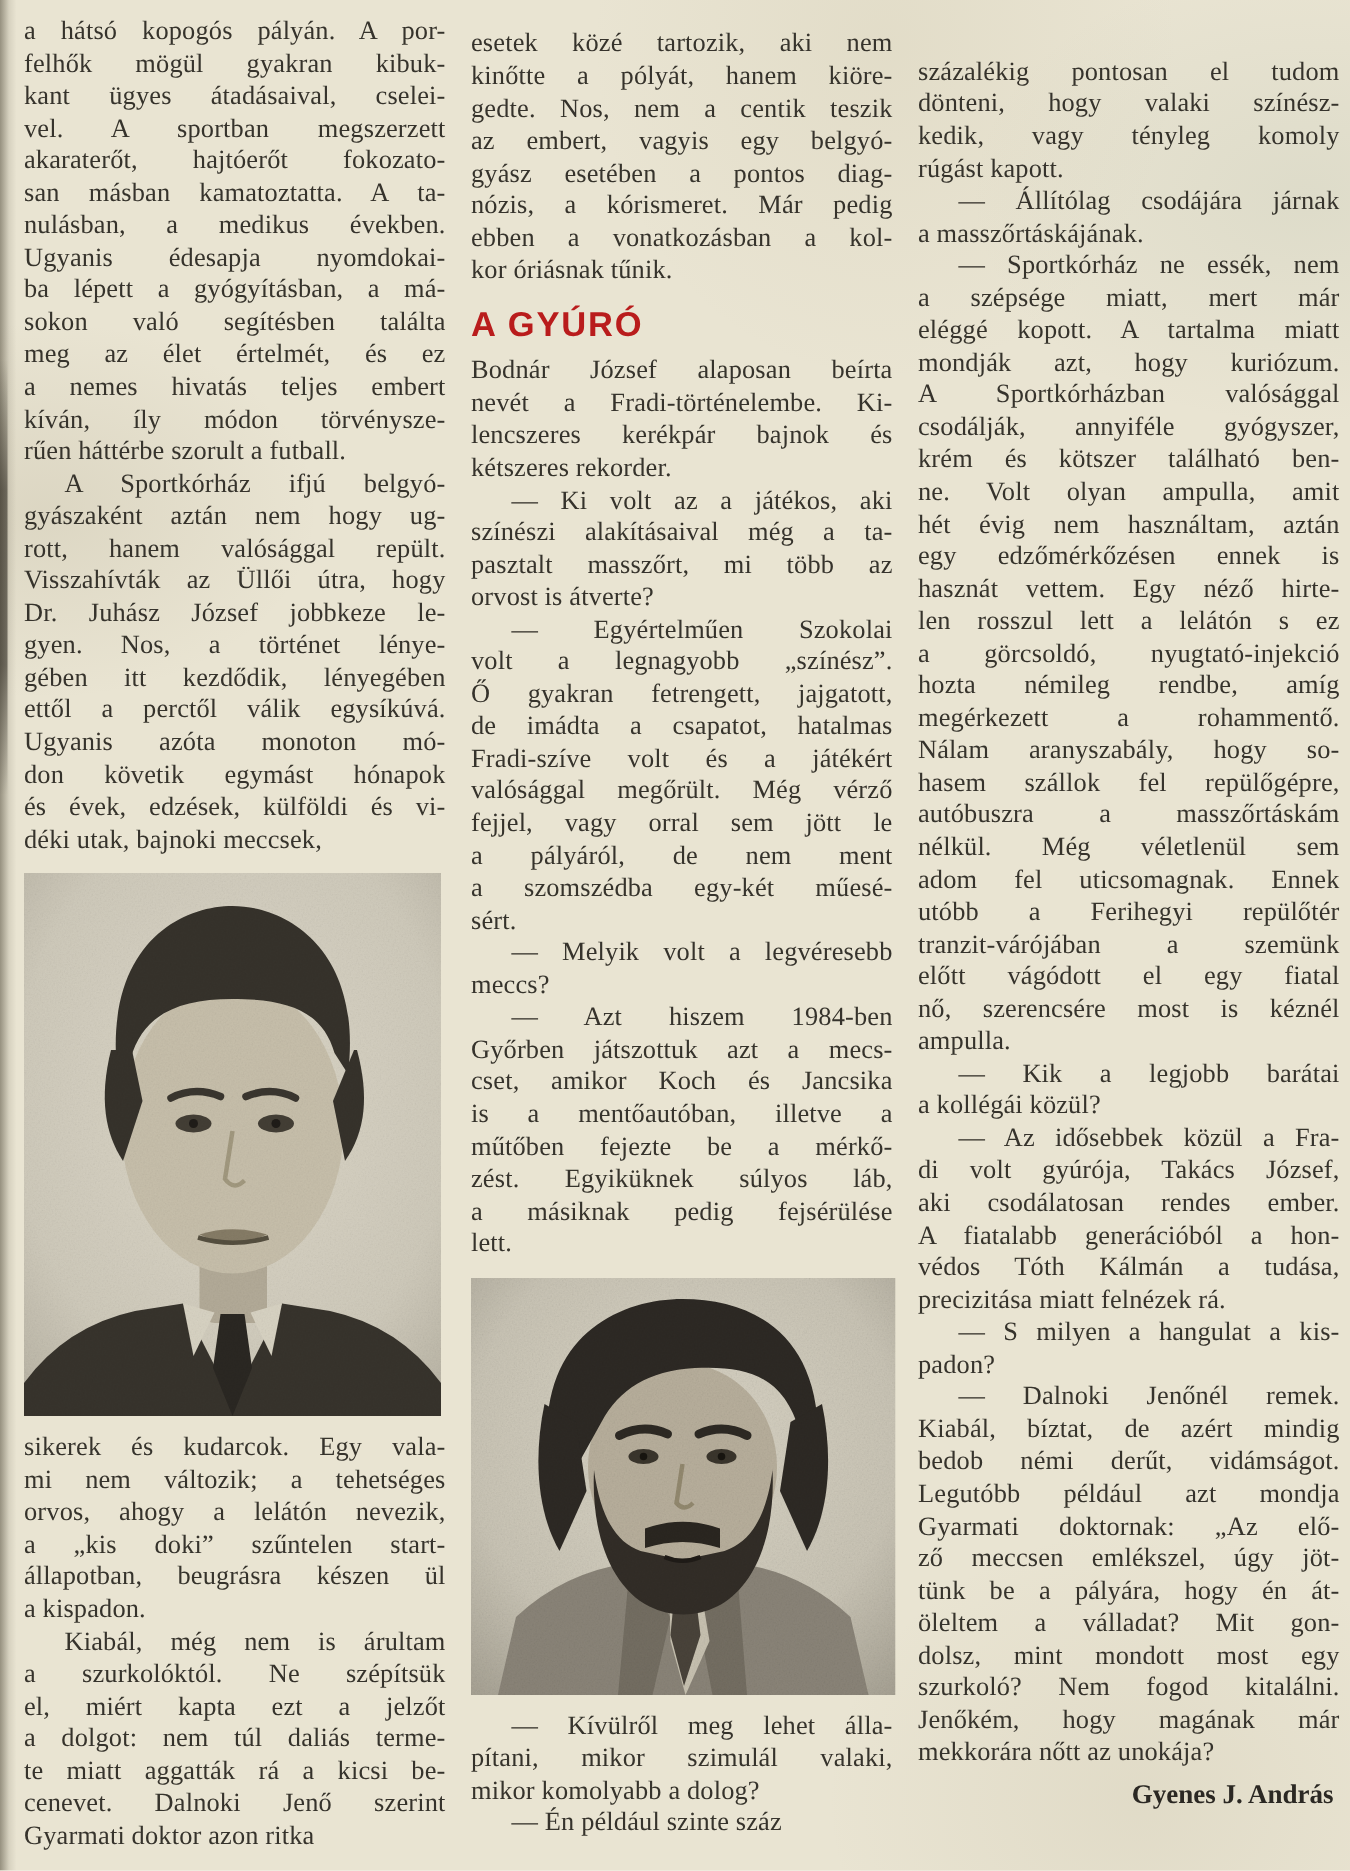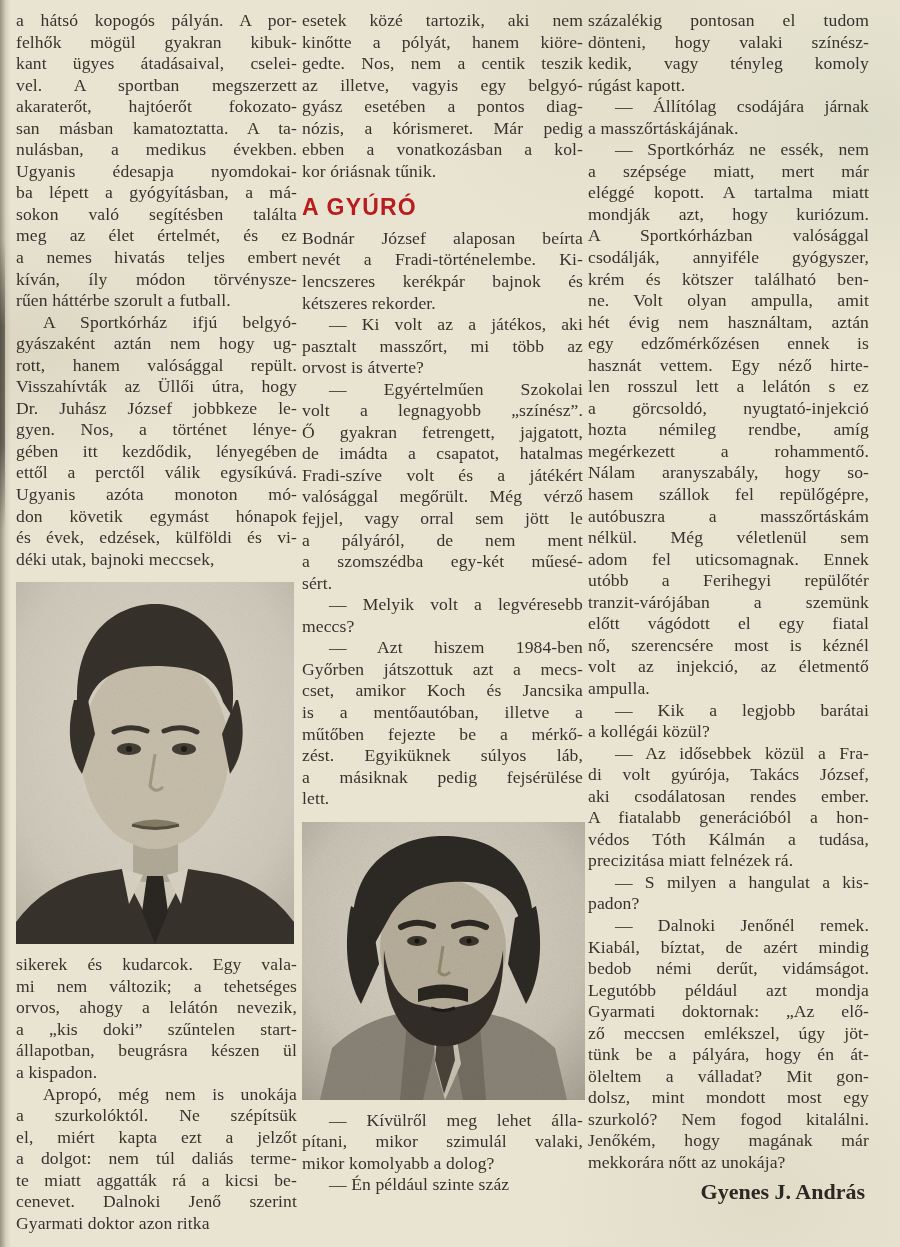--- a/index.html
+++ b/index.html
@@ -20,41 +20,42 @@
     background:linear-gradient(to right, rgba(82,76,60,0.55), rgba(82,76,60,0.12) 55%, rgba(82,76,60,0));
     pointer-events:none;
   }
   .scan-streak{
     position:absolute;left:0;top:240px;width:5px;height:290px;
     background:linear-gradient(to bottom, rgba(40,36,28,0), rgba(40,36,28,0.55) 30%, rgba(40,36,28,0.55) 70%, rgba(40,36,28,0));
     pointer-events:none;
   }
   .page{
     position:relative;
-    display:flex;gap:5px;
+    display:flex;gap:17px;
     padding:10px 8px 0 16px;
     box-sizing:border-box;
+    align-items:center;
   }
   .col{width:281px;flex:0 0 281px;font-size:17.6px;line-height:21.55px;}
   .line{
     text-align:justify;text-align-last:justify;
     white-space:nowrap;overflow:hidden;
     letter-spacing:0.1px;
   }
   .line.last{text-align-last:left;}
   .line.ind{text-indent:27px;}
   .heading{
     font-family:"Liberation Sans","DejaVu Sans",sans-serif;
     font-weight:bold;font-size:23px;letter-spacing:1.2px;
     color:#b91c1c;margin:15px 0 9px 0;
   }
   .photo{margin:12px 0 10px 0;line-height:0;}
   .photo svg{display:block;}
   .byline{
-    font-weight:bold;font-size:22px;
+    font-weight:bold;font-size:18px;
     text-align:right;padding-right:4px;margin-top:7px;
     color:#2b2823;
   }
 </style>
 </head>
 <body>
 
 <div class="scan-edge"></div>
 <div class="scan-streak"></div>
 
@@ -120,43 +121,44 @@
       <path d="M116,243 Q139,250 163,243" stroke="#554f3f" stroke-width="3" fill="none"></path>
       <rect width="278" height="362" filter="url(#grain1)" opacity="0.16" style="mix-blend-mode:multiply"></rect>
     </svg>
   </div>
 <div class="line">sikerek és kudarcok. Egy vala-</div>
       <div class="line">mi nem változik; a tehetséges</div>
       <div class="line">orvos, ahogy a lelátón nevezik,</div>
       <div class="line">a „kis doki” szűntelen start-</div>
       <div class="line">állapotban, beugrásra készen ül</div>
       <div class="line last">a kispadon.</div>
-      <div class="line ind">Apropó, még nem is unokája</div>
+      <div class="line ind">Kiabál, még nem is árultam</div>
       <div class="line">a szurkolóktól. Ne szépítsük</div>
       <div class="line">el, miért kapta ezt a jelzőt</div>
       <div class="line">a dolgot: nem túl daliás terme-</div>
       <div class="line">te miatt aggatták rá a kicsi be-</div>
       <div class="line">cenevet. Dalnoki Jenő szerint</div>
       <div class="line last">Gyarmati doktor azon ritka</div>
     </div>
   <div class="col">
       <div class="line">esetek közé tartozik, aki nem</div>
       <div class="line">kinőtte a pólyát, hanem kiöre-</div>
       <div class="line">gedte. Nos, nem a centik teszik</div>
-      <div class="line">az illetve, vagyis egy belgyó-</div>
+      <div class="line">az embert, vagyis egy belgyó-</div>
       <div class="line">gyász esetében a pontos diag-</div>
       <div class="line">nózis, a kórismeret. Már pedig</div>
       <div class="line">ebben a vonatkozásban a kol-</div>
       <div class="line last">kor óriásnak tűnik.</div>
       <div class="heading">A GYÚRÓ</div>
       <div class="line">Bodnár József alaposan beírta</div>
       <div class="line">nevét a Fradi-történelembe. Ki-</div>
       <div class="line">lencszeres kerékpár bajnok és</div>
       <div class="line last">kétszeres rekorder.</div>
       <div class="line ind">— Ki volt az a játékos, aki</div>
+      <div class="line">színészi alakításaival még a ta-</div>
       <div class="line">pasztalt masszőrt, mi több az</div>
       <div class="line last">orvost is átverte?</div>
       <div class="line ind">— Egyértelműen Szokolai</div>
       <div class="line">volt a legnagyobb „színész”.</div>
       <div class="line">Ő gyakran fetrengett, jajgatott,</div>
       <div class="line">de imádta a csapatot, hatalmas</div>
       <div class="line">Fradi-szíve volt és a játékért</div>
       <div class="line">valósággal megőrült. Még vérző</div>
       <div class="line">fejjel, vagy orral sem jött le</div>
       <div class="line">a pályáról, de nem ment</div>
@@ -238,21 +240,20 @@
       <div class="line">megérkezett a rohammentő.</div>
       <div class="line">Nálam aranyszabály, hogy so-</div>
       <div class="line">hasem szállok fel repülőgépre,</div>
       <div class="line">autóbuszra a masszőrtáskám</div>
       <div class="line">nélkül. Még véletlenül sem</div>
       <div class="line">adom fel uticsomagnak. Ennek</div>
       <div class="line">utóbb a Ferihegyi repülőtér</div>
       <div class="line">tranzit-várójában a szemünk</div>
       <div class="line">előtt vágódott el egy fiatal</div>
       <div class="line">nő, szerencsére most is kéznél</div>
-      <div class="line">volt az injekció, az életmentő</div>
       <div class="line last">ampulla.</div>
       <div class="line ind">— Kik a legjobb barátai</div>
       <div class="line last">a kollégái közül?</div>
       <div class="line ind">— Az idősebbek közül a Fra-</div>
       <div class="line">di volt gyúrója, Takács József,</div>
       <div class="line">aki csodálatosan rendes ember.</div>
       <div class="line">A fiatalabb generációból a hon-</div>
       <div class="line">védos Tóth Kálmán a tudása,</div>
       <div class="line last">precizitása miatt felnézek rá.</div>
       <div class="line ind">— S milyen a hangulat a kis-</div>

